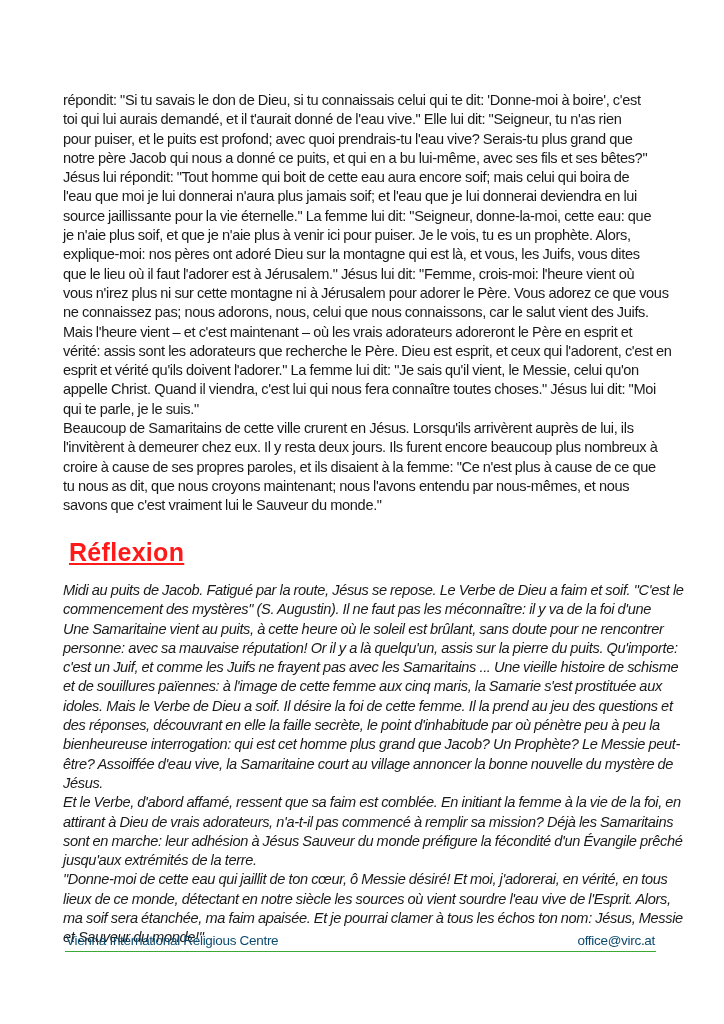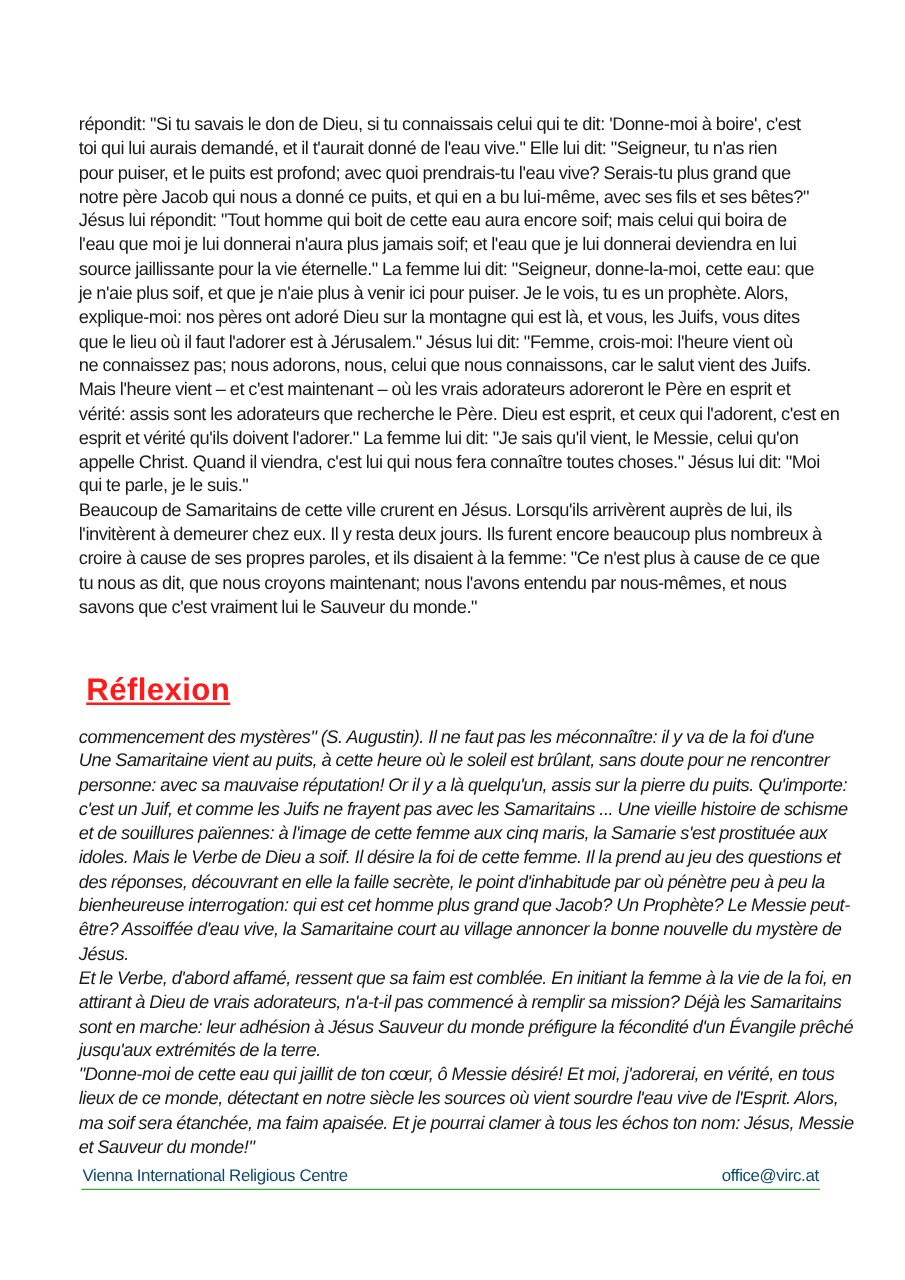--- a/index.html
+++ b/index.html
@@ -77,36 +77,38 @@
     <span class="line">répondit: "Si tu savais le don de Dieu, si tu connaissais celui qui te dit: 'Donne-moi à boire', c'est</span>
     <span class="line">toi qui lui aurais demandé, et il t'aurait donné de l'eau vive." Elle lui dit: "Seigneur, tu n'as rien</span>
     <span class="line">pour puiser, et le puits est profond; avec quoi prendrais-tu l'eau vive? Serais-tu plus grand que</span>
     <span class="line">notre père Jacob qui nous a donné ce puits, et qui en a bu lui-même, avec ses fils et ses bêtes?"</span>
     <span class="line">Jésus lui répondit: "Tout homme qui boit de cette eau aura encore soif; mais celui qui boira de</span>
     <span class="line">l'eau que moi je lui donnerai n'aura plus jamais soif; et l'eau que je lui donnerai deviendra en lui</span>
     <span class="line">source jaillissante pour la vie éternelle." La femme lui dit: "Seigneur, donne-la-moi, cette eau: que</span>
     <span class="line">je n'aie plus soif, et que je n'aie plus à venir ici pour puiser. Je le vois, tu es un prophète. Alors,</span>
     <span class="line">explique-moi: nos pères ont adoré Dieu sur la montagne qui est là, et vous, les Juifs, vous dites</span>
     <span class="line">que le lieu où il faut l'adorer est à Jérusalem." Jésus lui dit: "Femme, crois-moi: l'heure vient où</span>
+    <span class="line">vous n'irez plus ni sur cette montagne ni à Jérusalem pour adorer le Père. Vous adorez ce que vous</span>
     <span class="line">ne connaissez pas; nous adorons, nous, celui que nous connaissons, car le salut vient des Juifs.</span>
     <span class="line">Mais l'heure vient – et c'est maintenant – où les vrais adorateurs adoreront le Père en esprit et</span>
     <span class="line">vérité: assis sont les adorateurs que recherche le Père. Dieu est esprit, et ceux qui l'adorent, c'est en</span>
     <span class="line">esprit et vérité qu'ils doivent l'adorer." La femme lui dit: "Je sais qu'il vient, le Messie, celui qu'on</span>
     <span class="line">appelle Christ. Quand il viendra, c'est lui qui nous fera connaître toutes choses." Jésus lui dit: "Moi</span>
     <span class="line">qui te parle, je le suis."</span>
     <span class="line">Beaucoup de Samaritains de cette ville crurent en Jésus. Lorsqu'ils arrivèrent auprès de lui, ils</span>
     <span class="line">l'invitèrent à demeurer chez eux. Il y resta deux jours. Ils furent encore beaucoup plus nombreux à</span>
     <span class="line">croire à cause de ses propres paroles, et ils disaient à la femme: "Ce n'est plus à cause de ce que</span>
     <span class="line">tu nous as dit, que nous croyons maintenant; nous l'avons entendu par nous-mêmes, et nous</span>
     <span class="line">savons que c'est vraiment lui le Sauveur du monde."</span>
   </div>
 
   <h2 class="heading">Réflexion</h2>
 
   <div class="body-block reflexion-text">
+    <span class="line">Midi au puits de Jacob. Fatigué par la route, Jésus se repose. Le Verbe de Dieu a faim et soif. "C'est le</span>
     <span class="line">commencement des mystères" (S. Augustin). Il ne faut pas les méconnaître: il y va de la foi d'une</span>
     <span class="line">Une Samaritaine vient au puits, à cette heure où le soleil est brûlant, sans doute pour ne rencontrer</span>
     <span class="line">personne: avec sa mauvaise réputation! Or il y a là quelqu'un, assis sur la pierre du puits. Qu'importe:</span>
     <span class="line">c'est un Juif, et comme les Juifs ne frayent pas avec les Samaritains ... Une vieille histoire de schisme</span>
     <span class="line">et de souillures païennes: à l'image de cette femme aux cinq maris, la Samarie s'est prostituée aux</span>
     <span class="line">idoles. Mais le Verbe de Dieu a soif. Il désire la foi de cette femme. Il la prend au jeu des questions et</span>
     <span class="line">des réponses, découvrant en elle la faille secrète, le point d'inhabitude par où pénètre peu à peu la</span>
     <span class="line">bienheureuse interrogation: qui est cet homme plus grand que Jacob? Un Prophète? Le Messie peut-</span>
     <span class="line">être? Assoiffée d'eau vive, la Samaritaine court au village annoncer la bonne nouvelle du mystère de</span>
     <span class="line">Jésus.</span>

